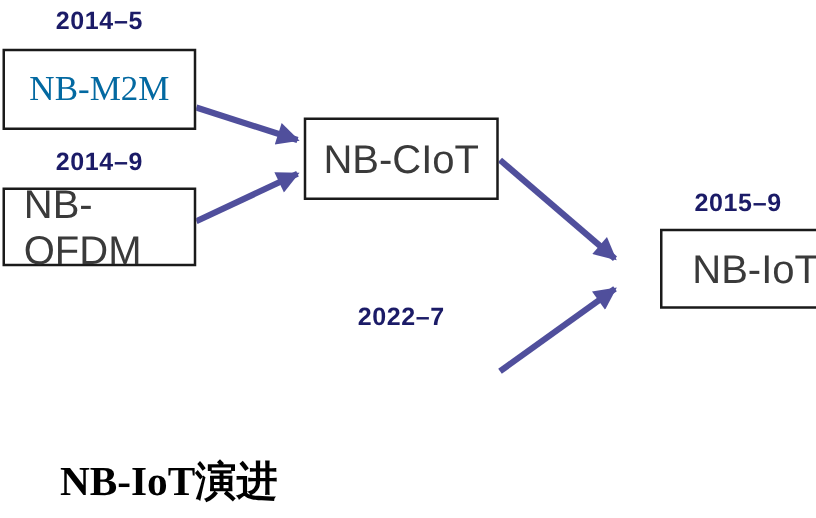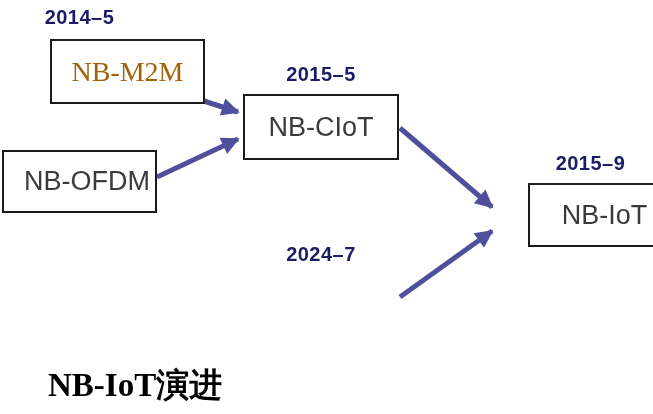--- a/index.html
+++ b/index.html
@@ -26,29 +26,28 @@
     letter-spacing: 0.5px;
   }
   .node-box {
     position: absolute;
     box-sizing: border-box;
     border: 2px solid #1a1a1a;
     background: #ffffff;
     display: flex;
     align-items: center;
     justify-content: center;
-    font-size: 27px;
+    font-size: 32px;
     color: #3a3a3a;
     font-family: "Liberation Sans", sans-serif;
   }
   .node-box.serif {
     font-family: "Liberation Serif", "DejaVu Serif", serif;
-    color: #a16207;
+    color: #0369a1;
     font-size: 28px;
-    margin-left: 48px;
   }
   
   .pos-m2m-date  { left: 2px;   top: 6px;   width: 155px; }
   .pos-m2m-box   { left: 2px;   top: 39px;  width: 155px; height: 65px; }
   .pos-ofdm-date { left: 2px;   top: 119px; width: 155px; }
   .pos-ofdm-box  { left: 2px;   top: 150px; width: 155px; height: 63px; padding-left: 15px; }
   .pos-ciot-date { left: 243px; top: 63px;  width: 156px; }
   .pos-ciot-box  { left: 243px; top: 94px;  width: 156px; height: 66px; }
   .pos-lte-date  { left: 243px; top: 243px; width: 156px; }
   .pos-lte-box   { left: 243px; top: 272px; width: 156px; height: 65px; }
@@ -81,30 +80,30 @@
     <line x1="157" y1="177" x2="238" y2="139" stroke-width="5" marker-end="url(#ah)" stroke="#504f9c"></line>
     <line x1="400" y1="128" x2="492" y2="207" stroke-width="5" marker-end="url(#ah)" stroke="#504f9c"></line>
     <line x1="400" y1="297" x2="492" y2="231" stroke-width="5" marker-end="url(#ah)" stroke="#504f9c"></line>
   </svg>
 
   <div class="date-label pos-m2m-date">2014–5</div>
   <div class="node-box serif pos-m2m-box">
     <span>NB-M2M</span>
   </div>
 
+  <div class="date-label pos-ofdm-date">2014–9</div>
   <div class="node-box pos-ofdm-box">
     <span>NB-OFDM</span>
   </div>
 
-  <div class="date-label pos-ciot-date">2015–5</div>
   <div class="node-box pos-ciot-box">
     <span>NB-CIoT</span>
   </div>
 
-  <div class="date-label pos-lte-date">2024–7</div>
+  <div class="date-label pos-lte-date">2022–7</div>
 
   <div class="date-label pos-iot-date">2015–9</div>
   <div class="node-box pos-iot-box">
     <span>NB-IoT</span>
   </div>
 
   <div class="diagram-title">NB-IoT演进</div>
 
 </div>
 

